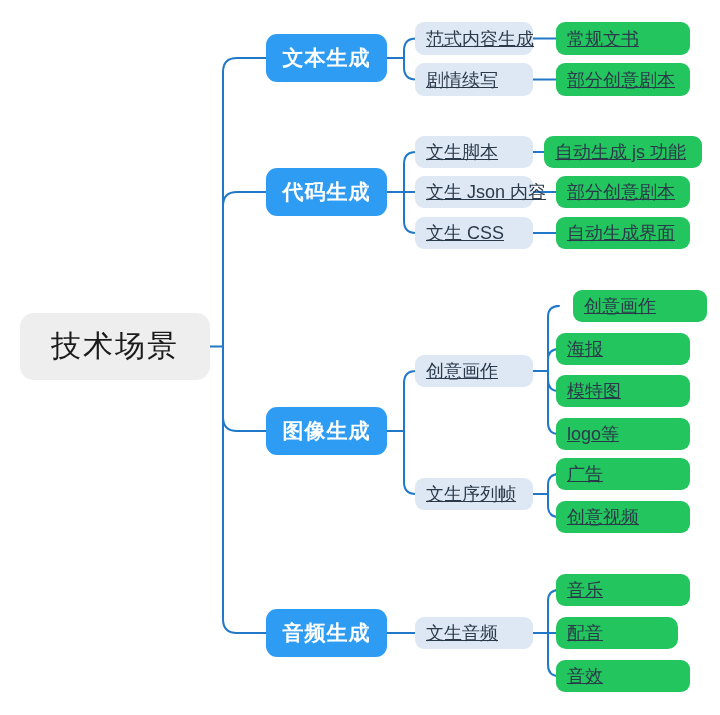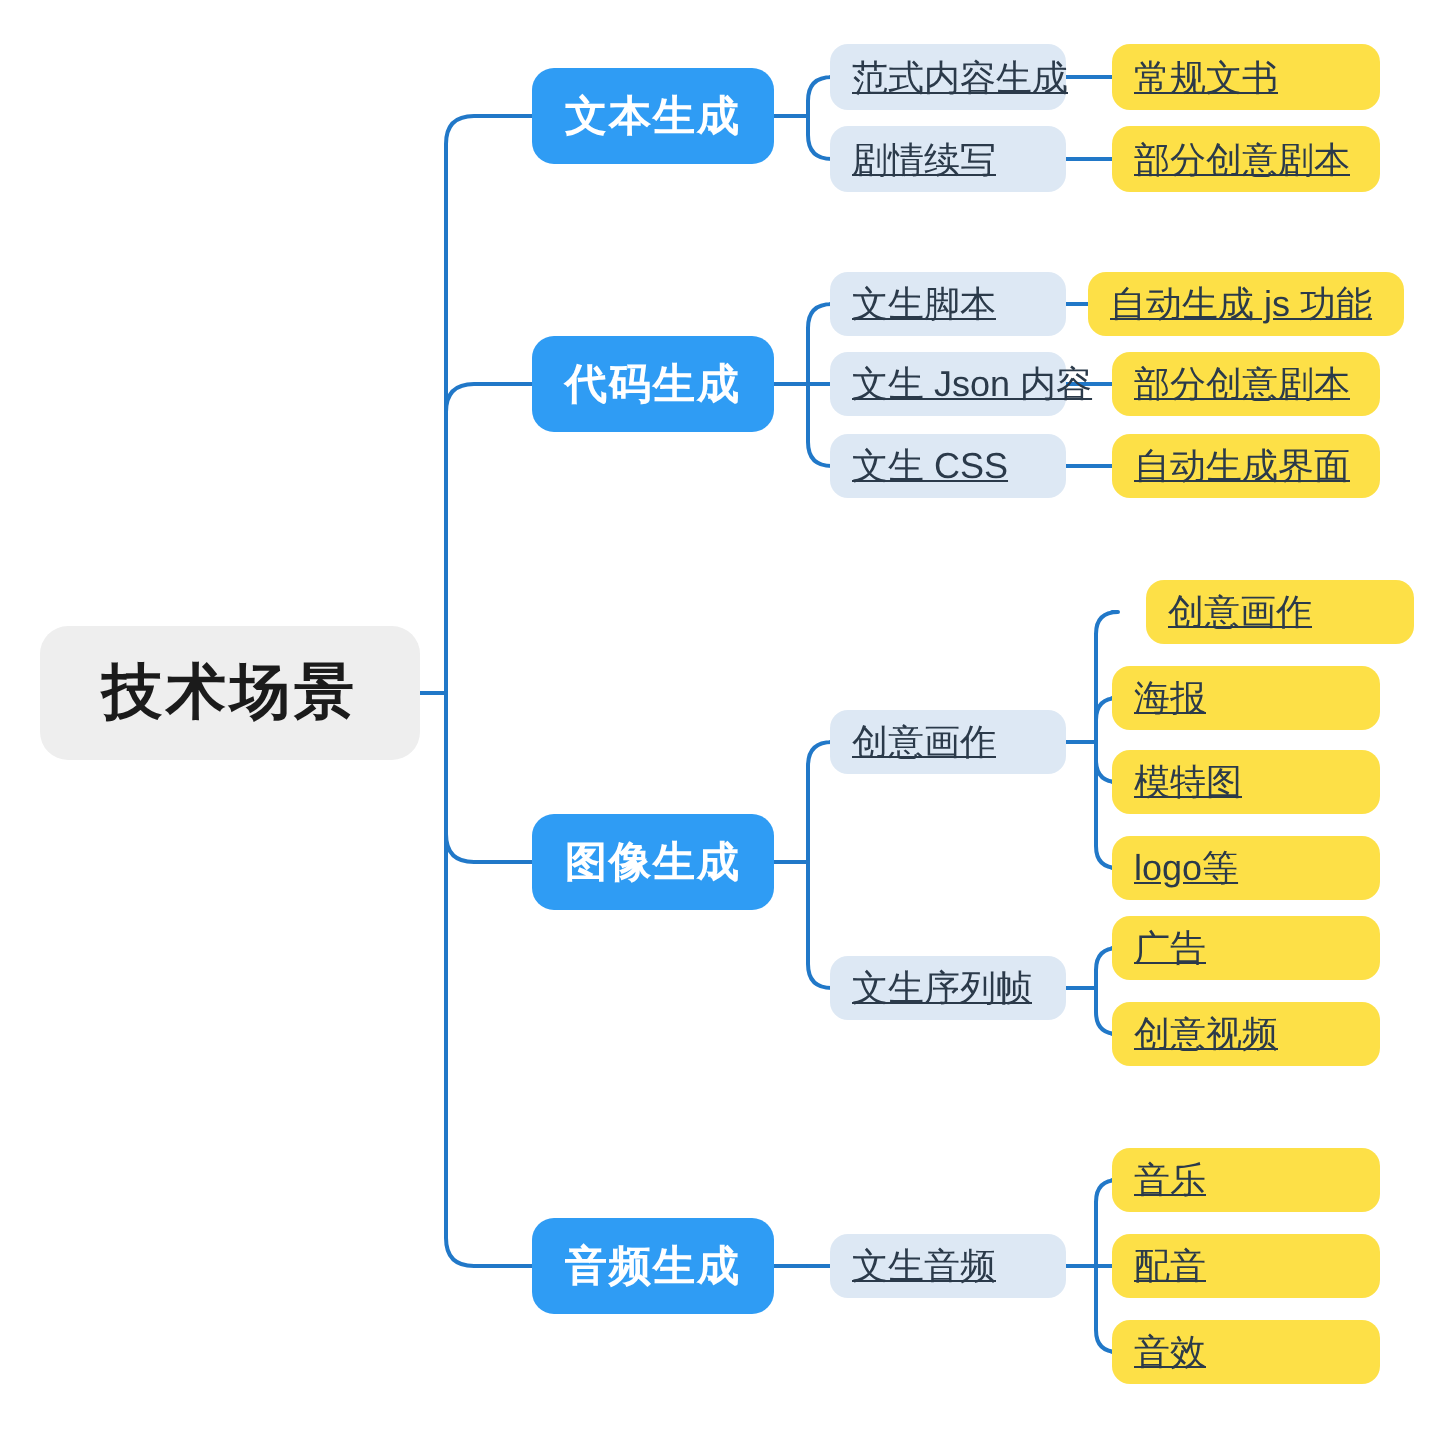--- a/index.html
+++ b/index.html
@@ -23,21 +23,21 @@
     position: absolute;
     display: flex;
     align-items: center;
     white-space: nowrap;
     border-radius: 10px;
   }
   
   .node.root {
     background: #eeeeee;
     color: #1b1b1b;
-    font-weight: bold;
+    font-weight: normal;
     font-size: 30px;
     justify-content: center;
     border-radius: 14px;
     letter-spacing: 2px;
   }
   
   .node.lvl1 {
     background: #2f9cf4;
     color: #ffffff;
     font-weight: bold;
@@ -49,21 +49,21 @@
   
   .node.lvl2, .node.lvl3 {
     background: #dde8f4;
     color: #2b3a4a;
     font-size: 18px;
     justify-content: flex-start;
     padding-left: 11px;
     border-radius: 9px;
     text-decoration: underline;
   }
-  .node.lvl3 { background: #fde047; }
+  .node.lvl3 { background: #22c55e; }
   .watermark {
     position: absolute;
     right: 14px;
     bottom: 6px;
     font-size: 21px;
     color: #cfd6de;
     letter-spacing: 1px;
     font-weight: normal;
   }
 </style>
@@ -176,20 +176,20 @@
       </div>
       <div class="node lvl1" style="left: 266px; top: 609px; width: 121px; height: 48px;">
         <span>音频生成</span>
       </div>
       <div class="node lvl2" style="left: 415px; top: 617px; width: 118px; height: 32px;">
         <span>文生音频</span>
       </div>
       <div class="node lvl3" style="left: 556px; top: 574px; width: 134px; height: 32px;">
         <span>音乐</span>
       </div>
-      <div class="node lvl3" style="left: 556px; top: 617px; width: 134px; height: 32px;">
+      <div class="node lvl3" style="left: 556px; top: 617px; width: 122px; height: 32px; border-radius: 10px;">
         <span>配音</span>
       </div>
       <div class="node lvl3" style="left: 556px; top: 660px; width: 134px; height: 32px;">
         <span>音效</span>
       </div>
     </div>
 </div>
 
 </body></html>

